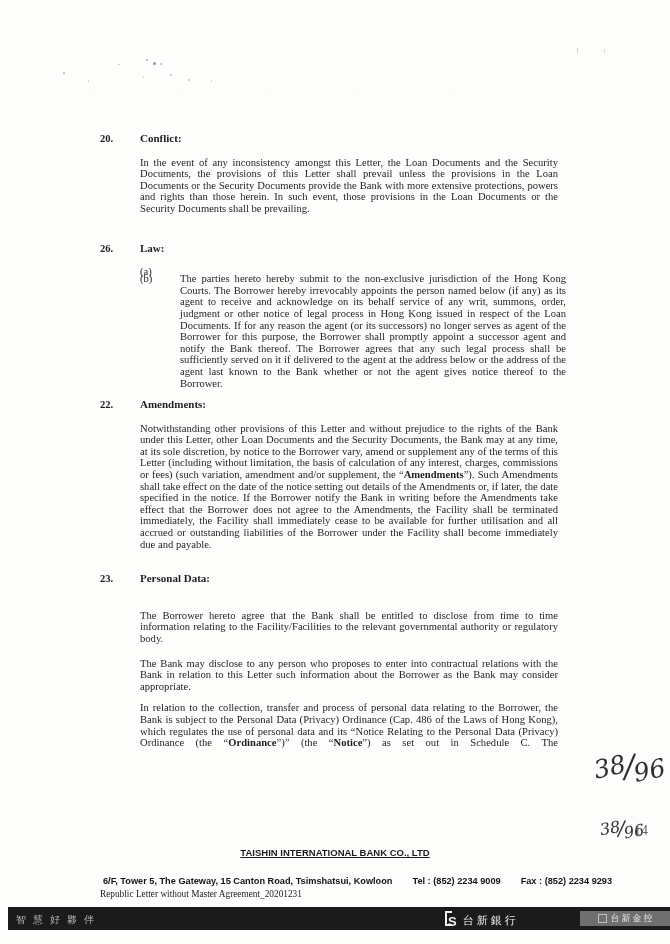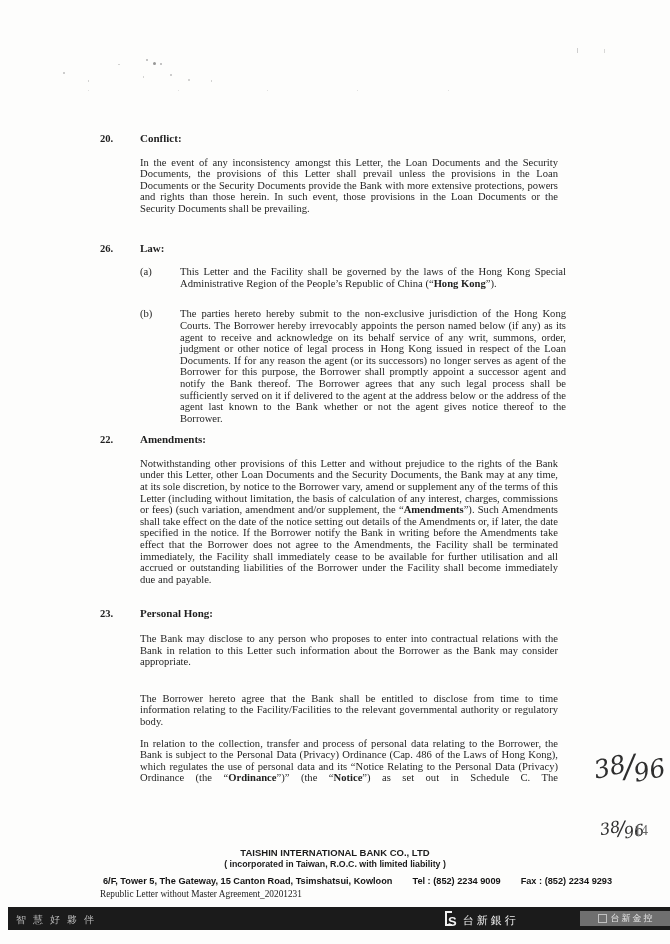--- a/index.html
+++ b/index.html
@@ -24,21 +24,21 @@
   .subitem{position:relative; padding-left:40px; text-align:justify;}
   .subitem .sub-label{position:absolute; left:0; top:0;}
   .mt12{margin-top:12px;} .mt19{margin-top:19px;} .mt28{margin-top:28px;}
   .mt10{margin-top:10px;} .mt23{margin-top:23px;} .mt13{margin-top:13px;}
   .mt25{margin-top:25px;}
   .b{font-weight:bold;}
   
   .bank-name{
     position:absolute; top:847px; left:0; width:100%;
     text-align:center; font-family:"Liberation Sans",sans-serif;
-    font-size:9.5px; font-weight:700; color:#1c1c1c;
+    font-size:9.5px; font-weight:700; color:#1c1c1c;text-decoration:underline;
   }
   .incorporation{
     position:absolute; top:859px; left:0; width:100%;
     text-align:center; font-family:"Liberation Sans",sans-serif;
     font-size:8.8px; font-weight:600; color:#1c1c1c;
   }
   .address-row{
     position:absolute; top:876px; left:103px;
     display:flex; gap:20px;
     font-family:"Liberation Sans",sans-serif;
@@ -129,54 +129,52 @@
       <h2 class="sec-title">Conflict:</h2>
       <p class="para">In the event of any inconsistency amongst this Letter, the Loan Documents and the Security Documents, the provisions of this Letter shall prevail unless the provisions in the Loan Documents or the Security Documents provide the Bank with more extensive protections, powers and rights than those herein. In such event, those provisions in the Loan Documents or the Security Documents shall be prevailing.</p>
     </section>
 
     <section class="sec mt28">
       <span class="sec-num">26.</span>
       <h2 class="sec-title">Law:</h2>
 
       <div class="subitem mt12">
         <span class="sub-label">(a)</span>
-        <span><span>This Letter and the Facility shall be governed by the laws of the Hong Kong Special Administrative Region of the People’s Republic of China (“</span><span class="b">Hong Kong</span><span>”).</span></span>
       </div>
 
       <div class="subitem mt19">
         <span class="sub-label">(b)</span>
         <span>The parties hereto hereby submit to the non-exclusive jurisdiction of the Hong Kong Courts.  The Borrower hereby irrevocably appoints the person named below (if any) as its agent to receive and acknowledge on its behalf service of any writ, summons, order, judgment or other notice of legal process in Hong Kong issued in respect of the Loan Documents.  If for any reason the agent (or its successors) no longer serves as agent of the Borrower for this purpose, the Borrower shall promptly appoint a successor agent and notify the Bank thereof.  The Borrower agrees that any such legal process shall be sufficiently served on it if delivered to the agent at the address below or the address of the agent last known to the Bank whether or not the agent gives notice thereof to the Borrower.</span>
       </div>
     </section>
 
     <section class="sec mt10">
       <span class="sec-num">22.</span>
       <h2 class="sec-title">Amendments:</h2>
       <p class="para"><span>Notwithstanding other provisions of this Letter and without prejudice to the rights of the Bank under this Letter, other Loan Documents and the Security Documents, the Bank may at any time, at its sole discretion, by notice to the Borrower vary, amend or supplement any of the terms of this Letter (including without limitation, the basis of calculation of any interest, charges, commissions or fees) (such variation, amendment and/or supplement, the “</span><span class="b">Amendments</span><span>”).  Such Amendments shall take effect on the date of the notice setting out details of the Amendments or, if later, the date specified in the notice. If the Borrower notify the Bank in writing before the Amendments take effect that the Borrower does not agree to the Amendments, the Facility shall be terminated immediately, the Facility shall immediately cease to be available for further utilisation and all accrued or outstanding liabilities of the Borrower under the Facility shall become immediately due and payable.</span></p>
     </section>
 
     <section class="sec mt23">
       <span class="sec-num">23.</span>
-      <h2 class="sec-title">Personal Hong:</h2>
+      <h2 class="sec-title">Personal Data:</h2>
+      <p class="para mt25">The Borrower hereto agree that the Bank shall be entitled to disclose from time to time information relating to the Facility/Facilities to the relevant governmental authority or regulatory body.</p>
       <p class="para mt13">The Bank may disclose to any person who proposes to enter into contractual relations with the Bank in relation to this Letter such information about the Borrower as the Bank may consider appropriate.</p>
-      <p class="para mt25">The Borrower hereto agree that the Bank shall be entitled to disclose from time to time information relating to the Facility/Facilities to the relevant governmental authority or regulatory body.</p>
       <p class="para last-justified" style="margin-top:10px"><span>In relation to the collection, transfer and process of personal data relating to the Borrower, the Bank is subject to the Personal Data (Privacy) Ordinance (Cap. 486 of the Laws of Hong Kong), which regulates the use of personal data and its “Notice Relating to the Personal Data (Privacy) Ordinance (the “</span><span class="b">Ordinance</span><span>”)” (the “</span><span class="b">Notice</span><span>”) as set out in Schedule C. The</span></p>
     </section>
 
   </main>
 
   <div class="hw hw1">
     <span class="hw-n">38</span><span class="hw-s">/</span><span class="hw-d">96</span>
   </div>
   <div class="hw hw2">
     <span class="hw-n">38</span><span class="hw-s">/</span><span class="hw-d">96</span>
   </div>
 
   <div class="bank-name">TAISHIN INTERNATIONAL BANK CO., LTD</div>
-  <div class="incorporation">( incorporated in Taiwan, R.O.C. with limited liability )</div>
 
   <div class="address-row">
     <span>6/F, Tower 5, The Gateway, 15 Canton Road, Tsimshatsui, Kowloon</span>
     <span>Tel : (852) 2234 9009</span>
     <span>Fax : (852) 2234 9293</span>
   </div>
 
   <div class="doc-ref">Republic Letter without Master Agreement_20201231</div>
   <div class="page-number">14</div>
 

